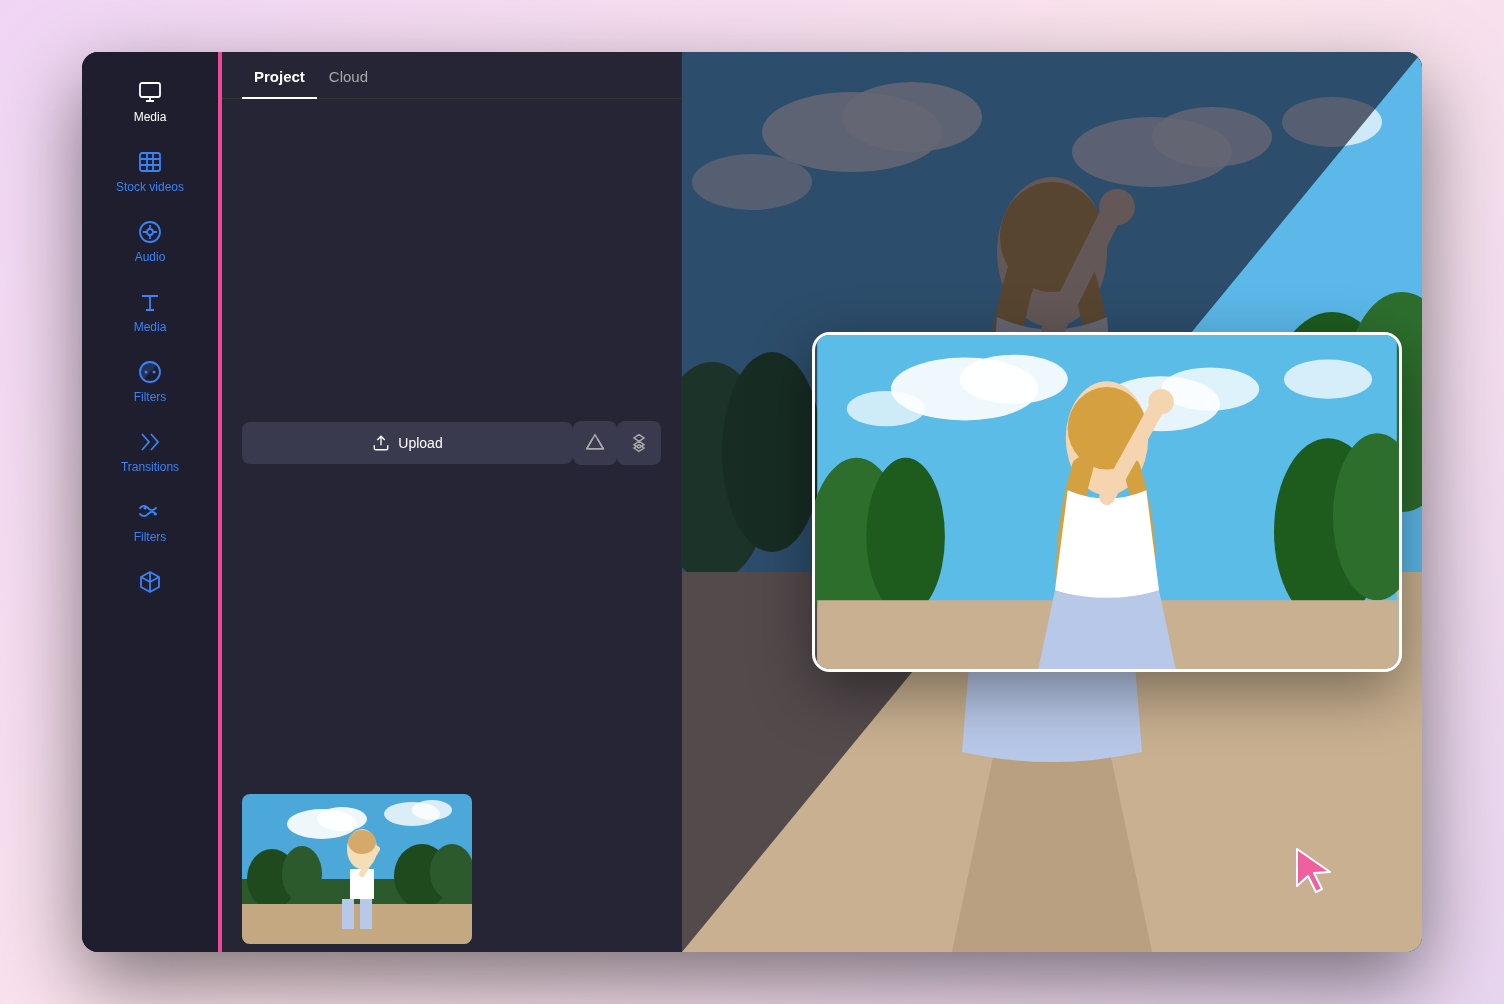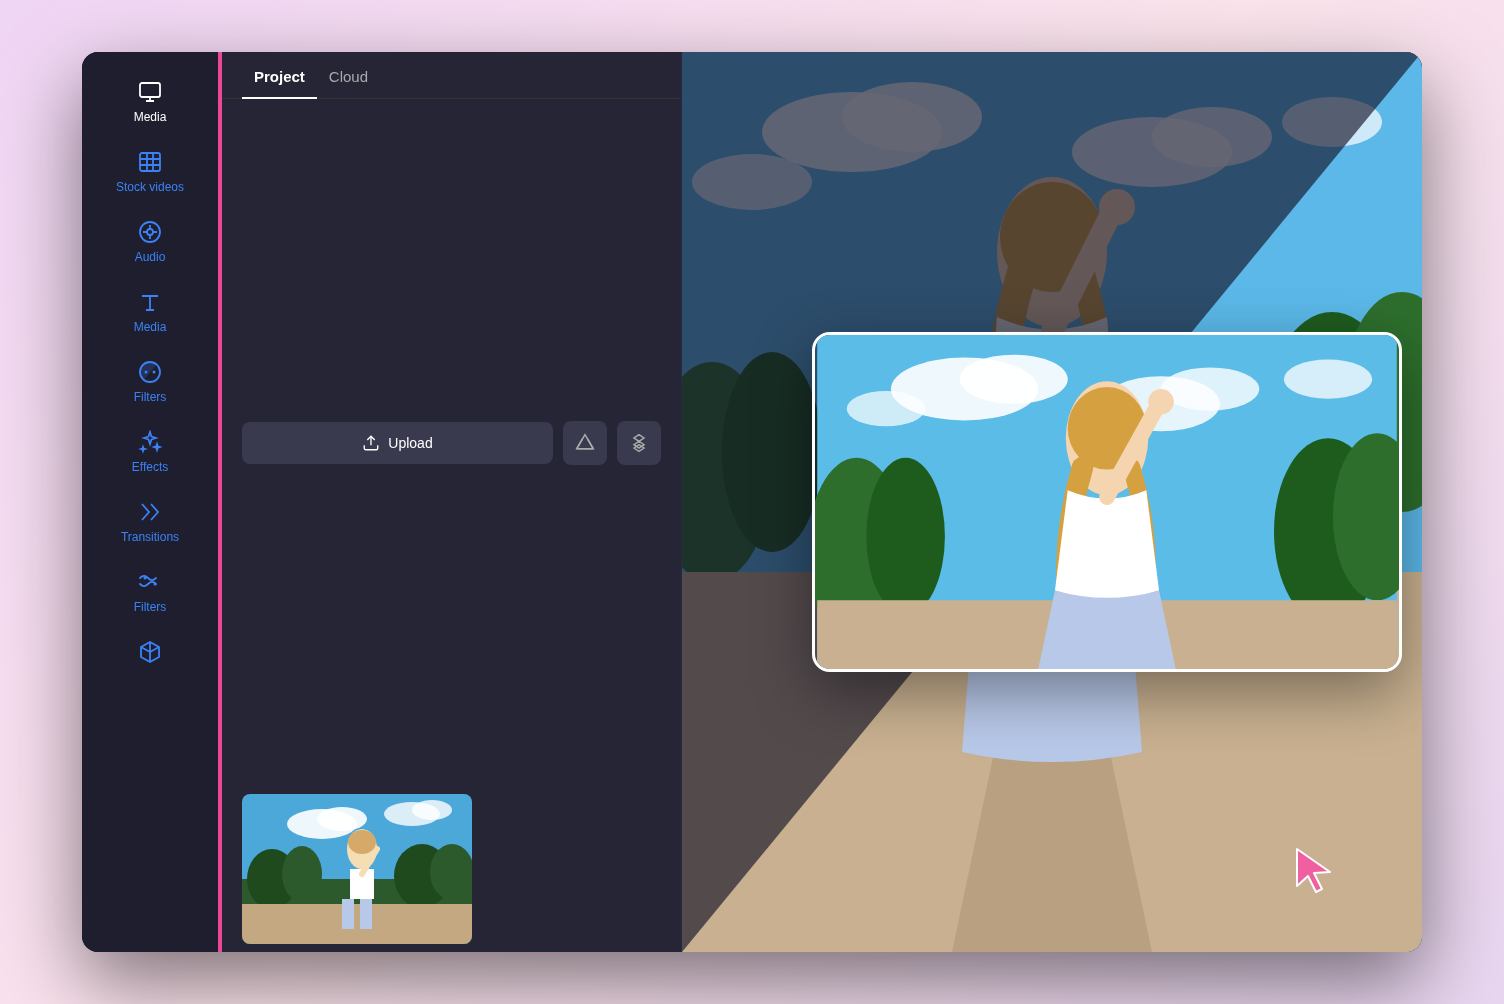--- a/index.html
+++ b/index.html
@@ -105,21 +105,20 @@
     }
 
     .tab.active {
       color: #fff;
       border-bottom: 2px solid #fff;
       font-weight: 600;
     }
 
     .media-actions {
       display: flex;
-      gap: 10px;
       padding: 16px 20px;
       align-items: center;
     }
 
     .upload-btn {
       flex: 1;
       background: #3a3a4e;
       border: none;
       border-radius: 8px;
       color: #fff;
@@ -264,30 +263,20 @@
         <svg viewBox="0 0 24 24">
             <circle cx="12" cy="12" r="10"></circle>
             <path d="M12 2a10 10 0 0 0-7.07 17.07L17.07 4.93A9.97 9.97 0 0 0 12 2z" fill="currentColor" opacity="0.2"></path>
             <line x1="8" y1="12" x2="8" y2="12" stroke-linecap="round" stroke-width="3"></line>
             <line x1="16" y1="12" x2="16" y2="12" stroke-linecap="round" stroke-width="3"></line>
           </svg>
       </div>
       <span class="sidebar-label">Filters</span>
     </div>
 
-    <div class="sidebar-item">
-      <div class="sidebar-icon">
-        <svg viewBox="0 0 24 24">
-          <path d="M12 2l1.5 4.5L18 8l-4.5 1.5L12 14l-1.5-4.5L6 8l4.5-1.5L12 2z"></path>
-          <path d="M19 14l.75 2.25L22 17l-2.25.75L19 20l-.75-2.25L16 17l2.25-.75L19 14z"></path>
-          <path d="M5 17l.5 1.5L7 19l-1.5.5L5 21l-.5-1.5L3 19l1.5-.5L5 17z"></path>
-        </svg>
-      </div>
-      <span class="sidebar-label">Effects</span>
-    </div>
 
     <div class="sidebar-item">
       <div class="sidebar-icon">
         <svg viewBox="0 0 24 24">
             <path d="M4 4l7 8-7 8M13 4l7 8-7 8"></path>
           </svg>
       </div>
       <span class="sidebar-label">Transitions</span>
     </div>
 

